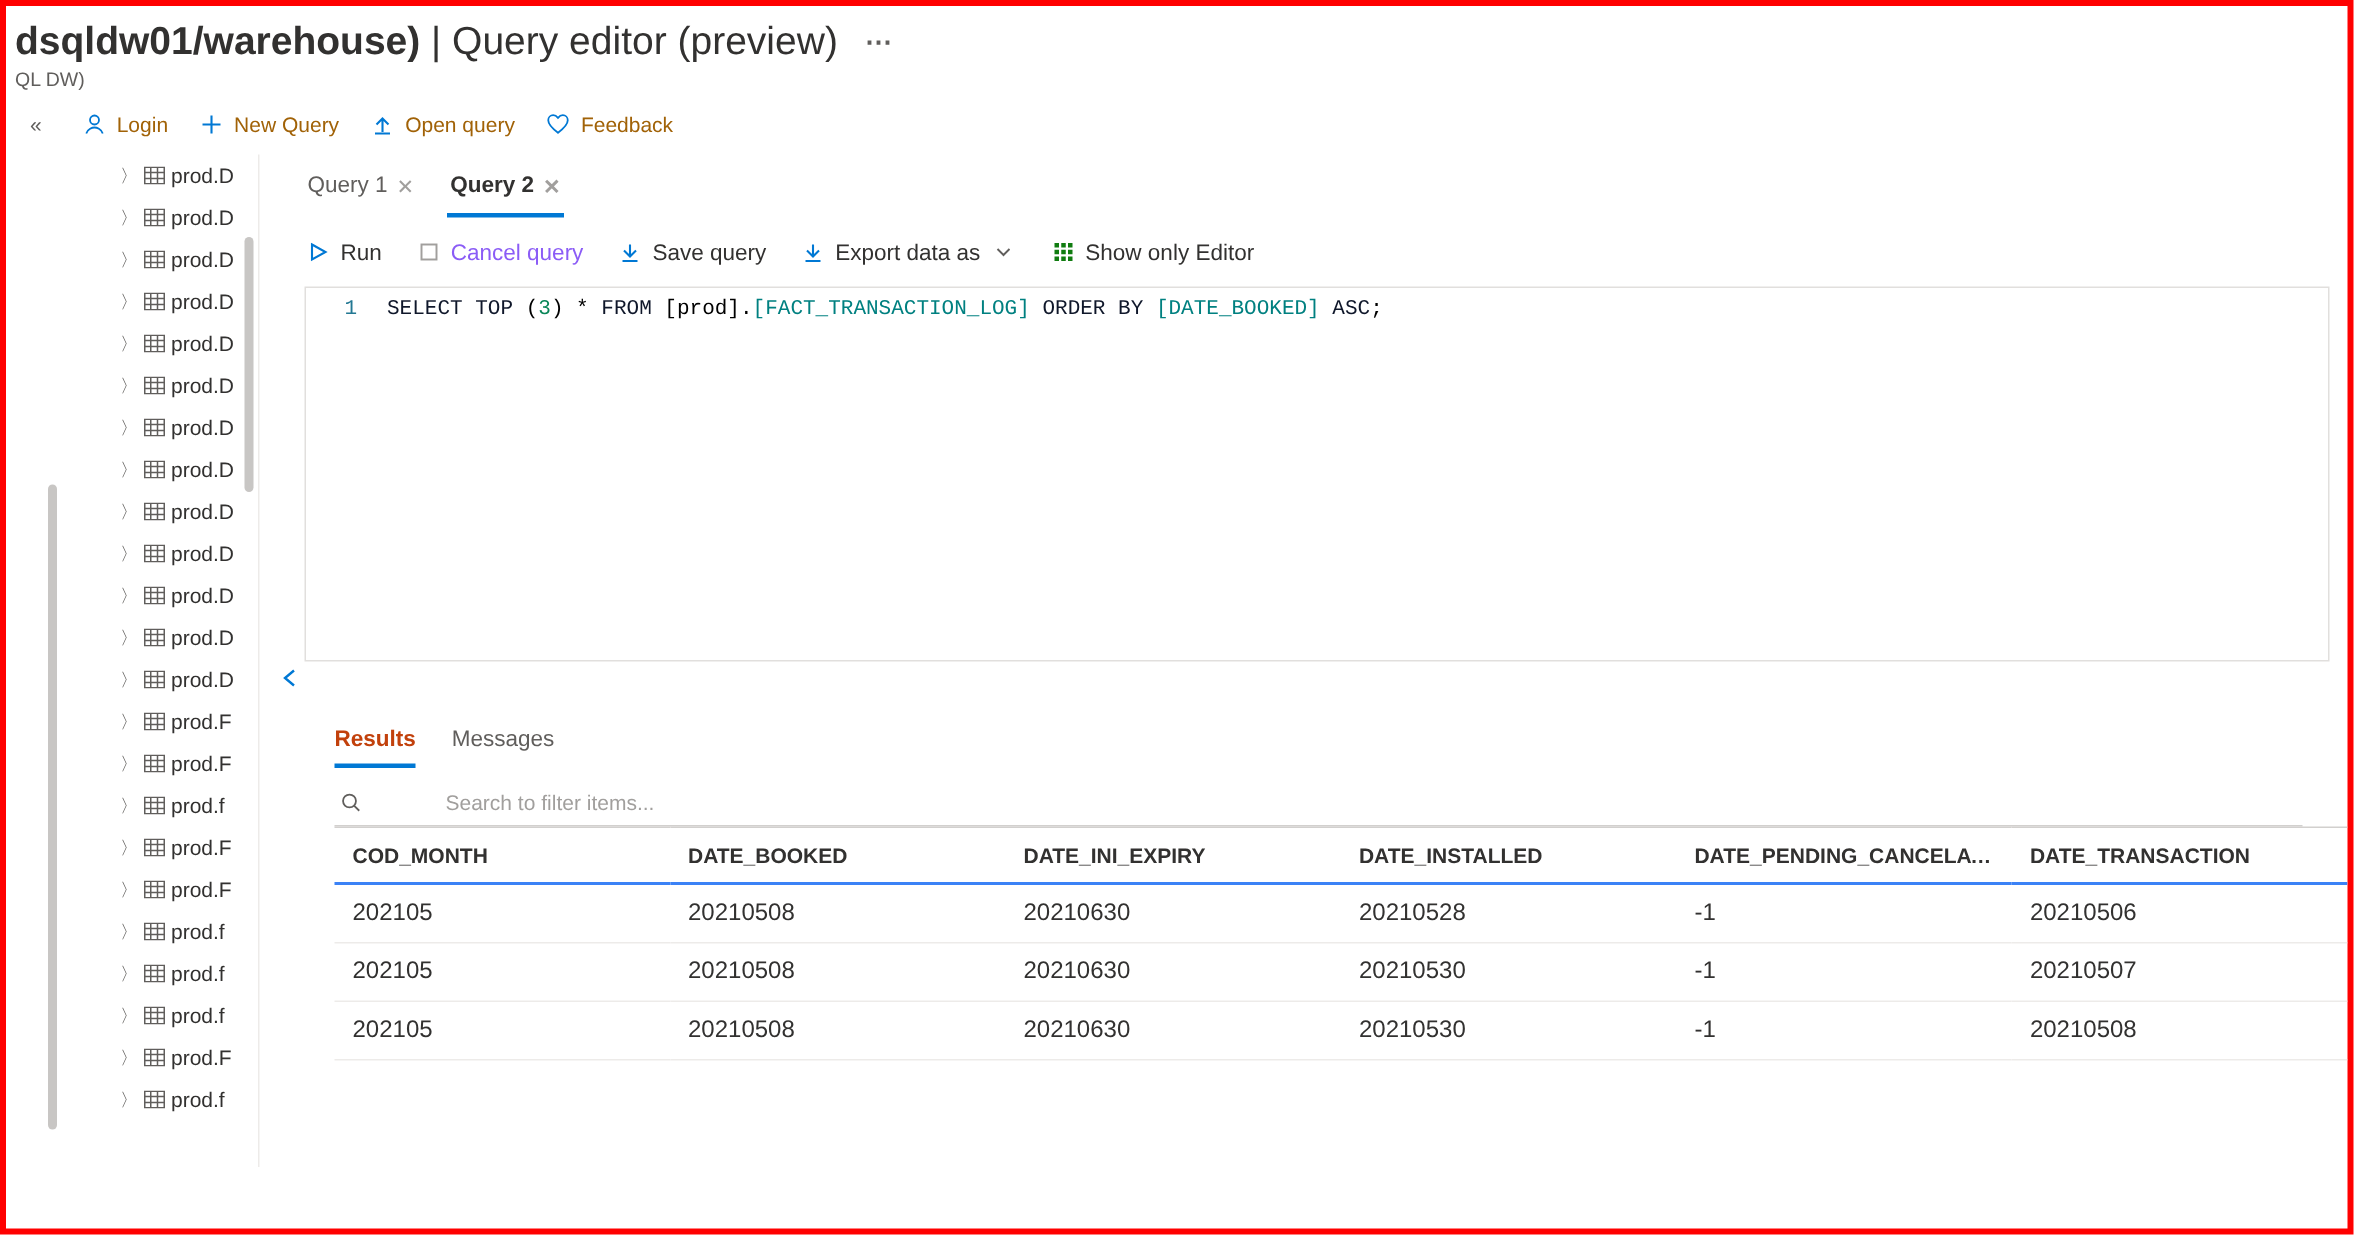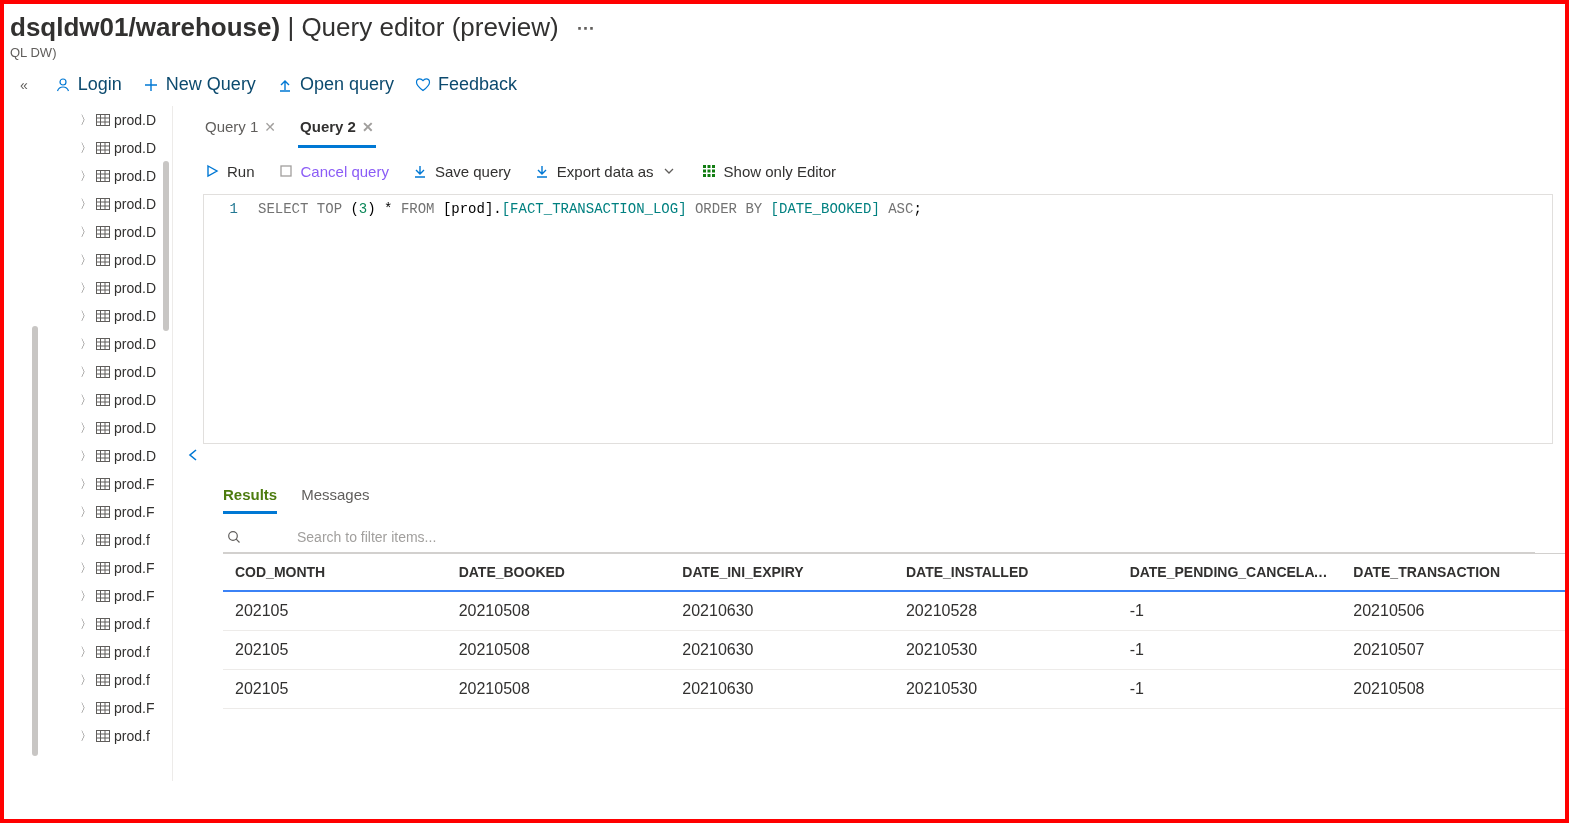--- a/index.html
+++ b/index.html
@@ -45,22 +45,22 @@
     display: flex;
     align-items: center;
     gap: 20px;
     padding: 14px 0 10px 4px;
     border-bottom: 1px solid transparent;
   }
   .tb-item {
     display: flex;
     align-items: center;
     gap: 6px;
-    color: #0c4a6e;
-    font-size: 18px;
+    color: #a16207;
+    font-size: 14px;
     cursor: pointer;
   }
   .tb-icon { display:inline-flex; align-items:center; justify-content:center; width:18px; height:18px; }
   .chevrons { color:#605e5c; font-size:14px; cursor:pointer; padding:0 6px; }
   .main-row { display:flex; height: calc(100% - 140px); }
   .tree-col {
     width: 168px;
     min-width: 168px;
     overflow: hidden;
     position: relative;
@@ -123,39 +123,39 @@
     font-size: 14px;
     background:#fff;
   }
   .gutter {
     width: 44px;
     text-align:right;
     padding: 6px 10px 0 0;
     color:#237893;
   }
   .code-line { padding: 6px 0 0 10px; white-space:pre; }
-  .kw { color:#737373; }
+  .kw { color:#0f172a; }
   .num { color:#098658; }
   .op { color:#000; }
   .teal { color:#008080; }
   .panel-collapse {
     color:#0078d4;
     font-size:16px;
     padding:4px 6px;
     margin-left:8px;
     cursor:pointer;
     width:18px;
   }
   .result-tabs {
     display:flex;
     gap:24px;
     padding: 16px 30px 0 50px;
   }
   .rtab { font-size:15px; color:#605e5c; padding-bottom:8px; cursor:pointer; border-bottom:3px solid transparent;}
-  .rtab.active { font-weight:600; color:#4d7c0f; border-bottom-color:#0078d4; }
+  .rtab.active { font-weight:600; color:#c2410c; border-bottom-color:#0078d4; }
   .search-row {
     margin: 10px 30px 0 50px;
     border-bottom:1px solid #d2d0ce;
     display:flex;
     align-items:center;
     gap:8px;
     padding: 4px 2px 6px 2px;
   }
   .search-row input {
     border:none;

